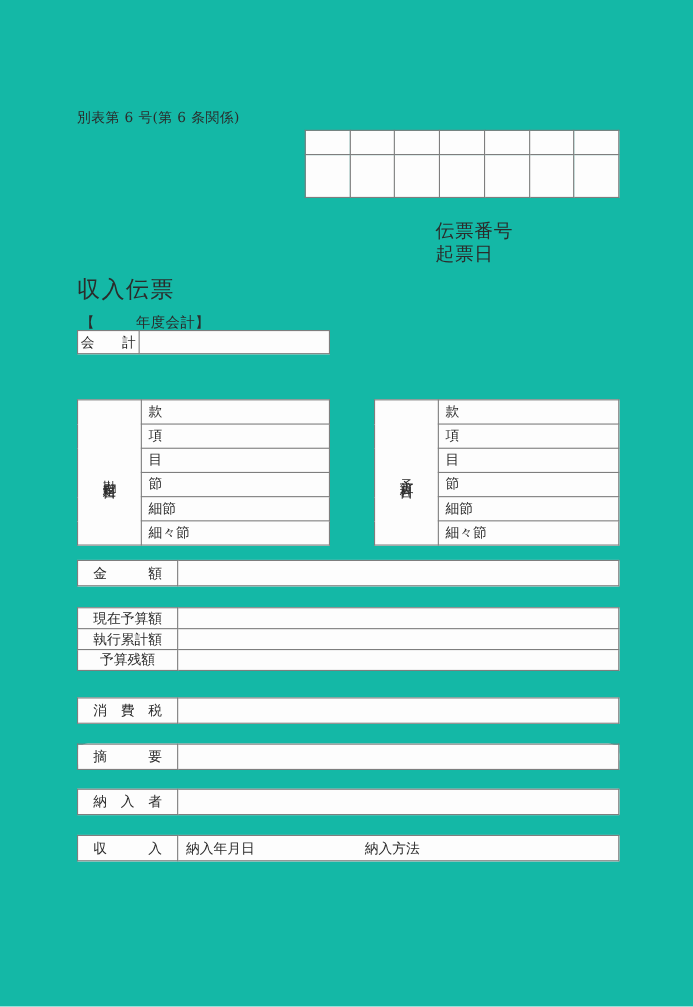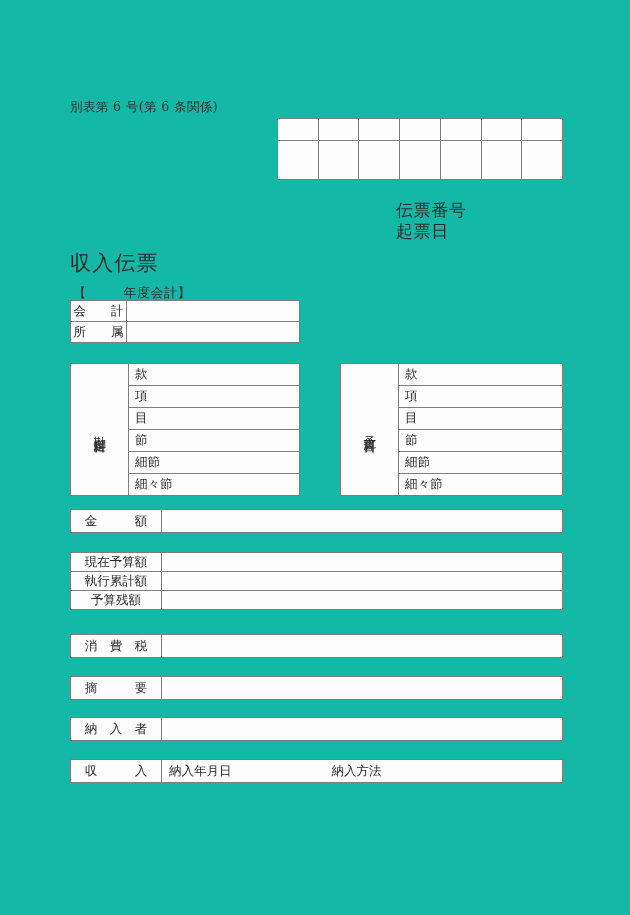--- a/index.html
+++ b/index.html
@@ -207,24 +207,20 @@
   <div class="abs" id="form-title">収入伝票</div>
 
   <div class="abs" id="fiscal-year-line">【        年度会計】</div>
 
   <table class="abs grid" id="org-table">
     <tbody>
         <tr>
       <td class="lbl">会　　計</td>
       <td class="val"></td>
     </tr>
-    <tr>
-      <td class="lbl">所　　属</td>
-      <td class="val"></td>
-    </tr>
   </tbody>
     </table>
 
   <table class="abs grid subject-table" id="account-subject-table">
     <tbody>
         <tr>
       <td class="side" rowspan="6">
         <span class="vert">勘定科目</span>
       </td>
       <td class="item">款</td>

